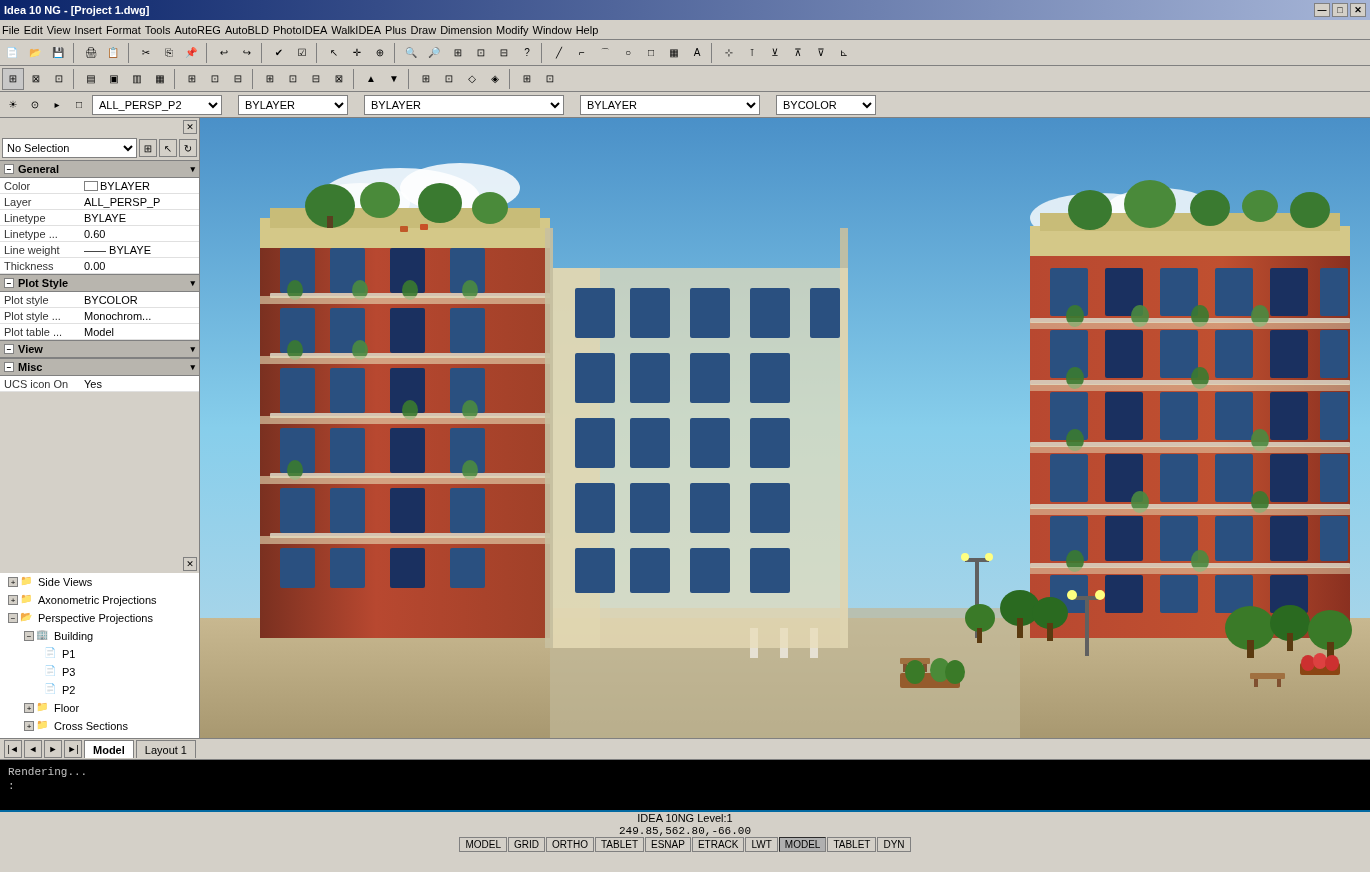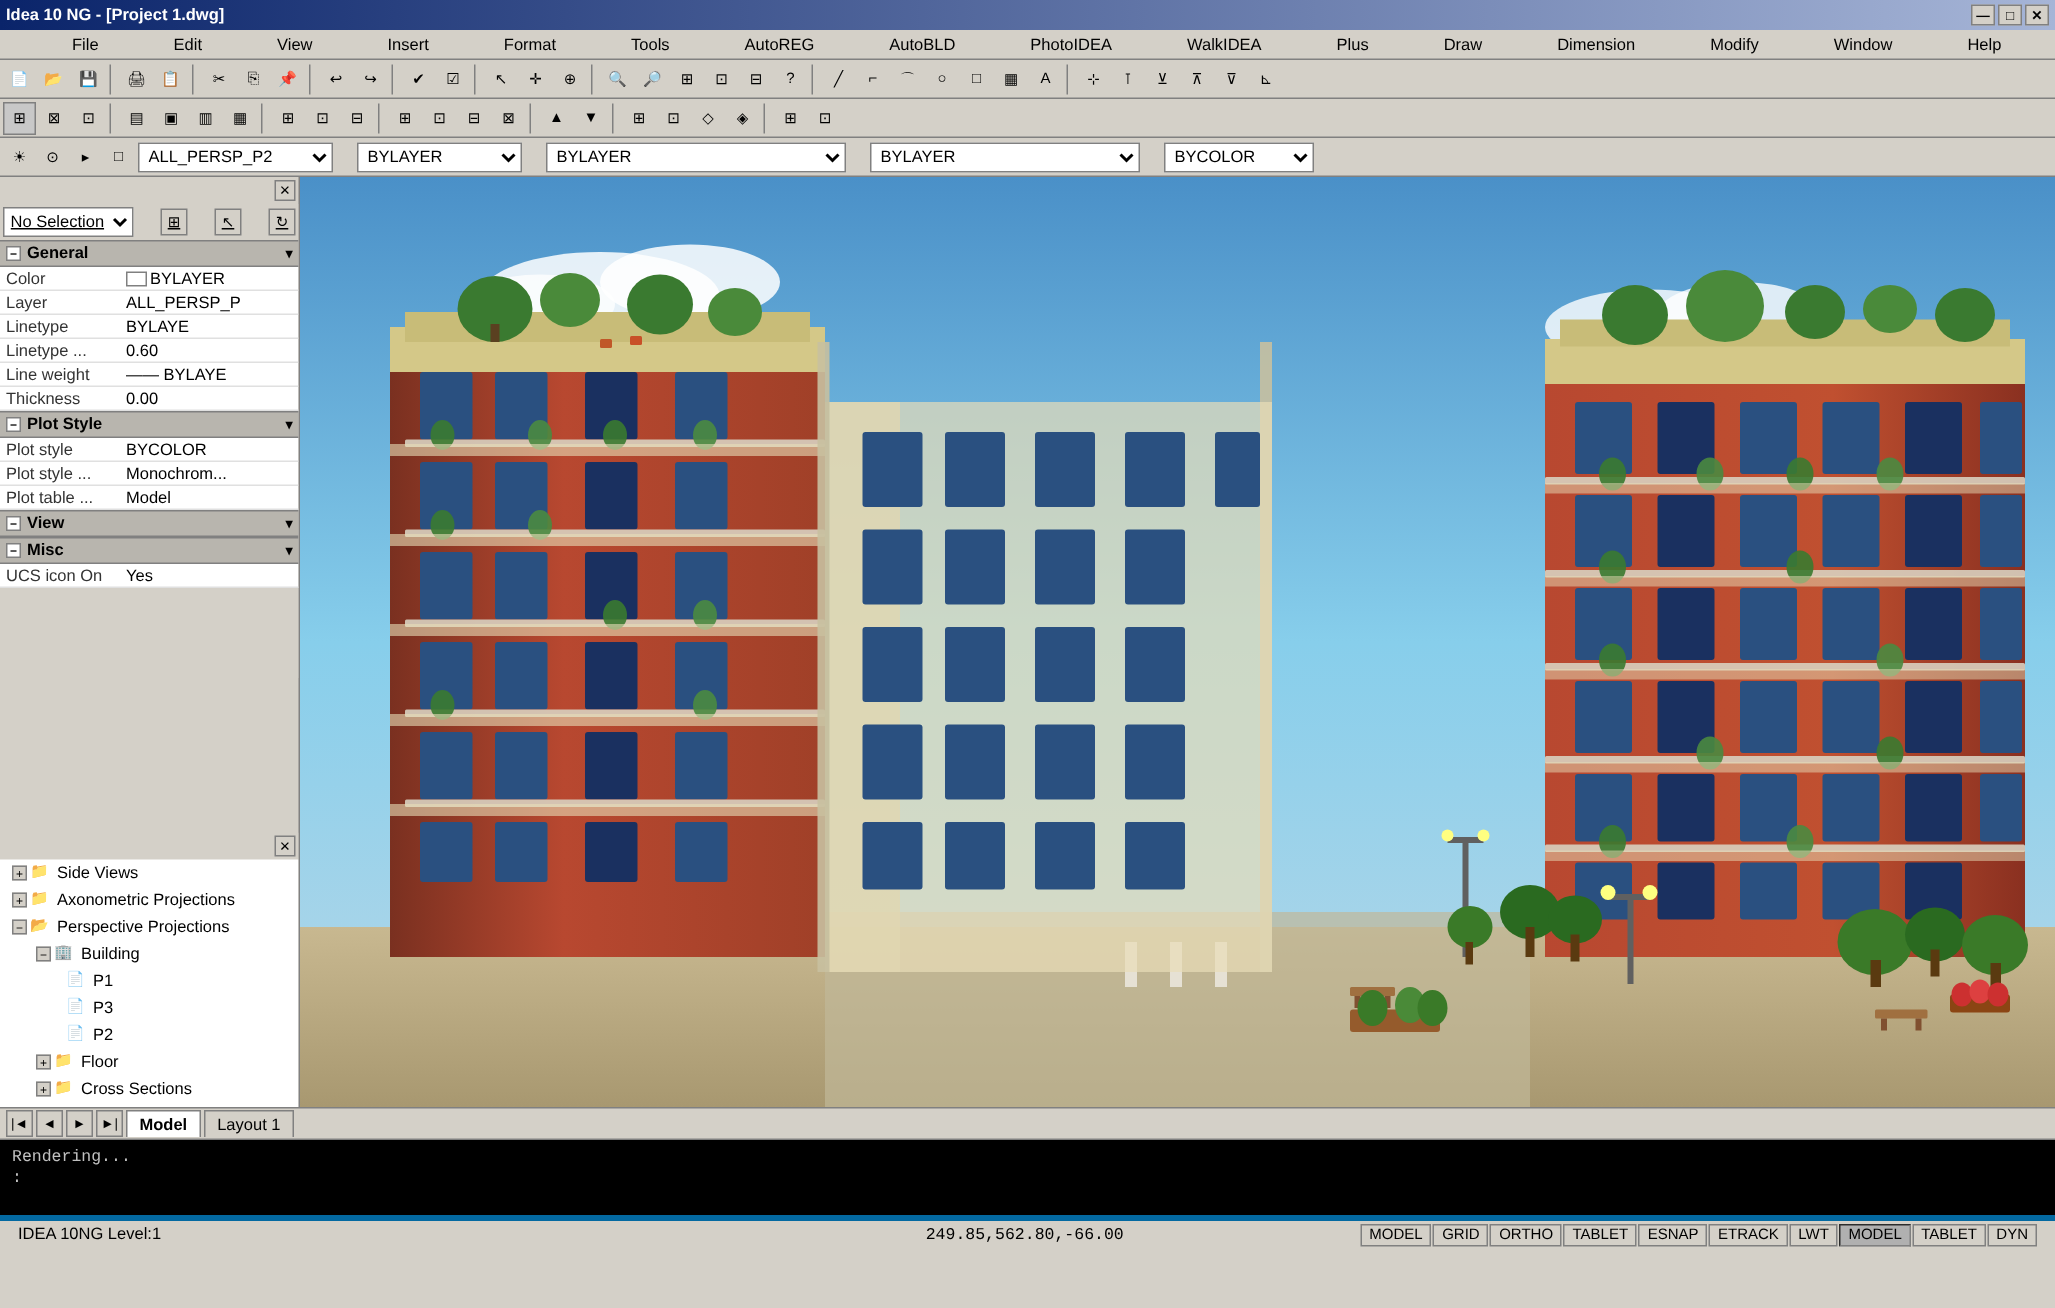--- a/index.html
+++ b/index.html
@@ -32,21 +32,20 @@
       background: #d4d0c8;
       display: flex;
       align-items: center;
       border-bottom: 1px solid #808080;
       font-size: 11px;
     }
     .menu-item {
       padding: 2px 2px;
       cursor: pointer;
       white-space: nowrap;
-      margin-left: 46px;
     }
 
     
     .toolbar-row {
       height: 26px;
       background: #d4d0c8;
       display: flex;
       align-items: center;
       border-bottom: 1px solid #808080;
       padding: 1px 2px;
@@ -106,23 +105,22 @@
       background: #d4d0c8;
       border: 1px solid #808080;
       font-size: 9px;
       display: flex; align-items: center; justify-content: center;
       cursor: pointer;
     }
     .prop-header-row {
       display: flex;
       align-items: center;
       padding: 2px;
-      gap: 18px;
-      background: #d4d0c8;
-      text-decoration: underline;
+      gap: 2px;
+      background: #d4d0c8;
     }
     .prop-select {
       flex: 1;
       height: 20px;
       font-size: 11px;
       background: white;
       border: 1px solid #808080;
     }
     .prop-icon-btn {
       width: 18px; height: 18px;
@@ -250,23 +248,24 @@
       display: flex; align-items: center;
     }
     .tab-btn.active { background: white; font-weight: bold; }
 
     
     .status-bar {
       height: 22px;
       background: #d4d0c8;
       display: flex;
       align-items: center;
-      border-top: 4px solid #0369a1;
+      border-top: 2px solid #0369a1;
       font-size: 11px;
       padding: 0 12px;
+      flex-direction: column;
     }
     .status-left { flex: 1; }
     .status-right {
       display: flex;
       gap: 1px;
     }
     .status-btn {
       padding: 1px 5px;
       background: #d4d0c8;
       border: 1px solid #808080;

